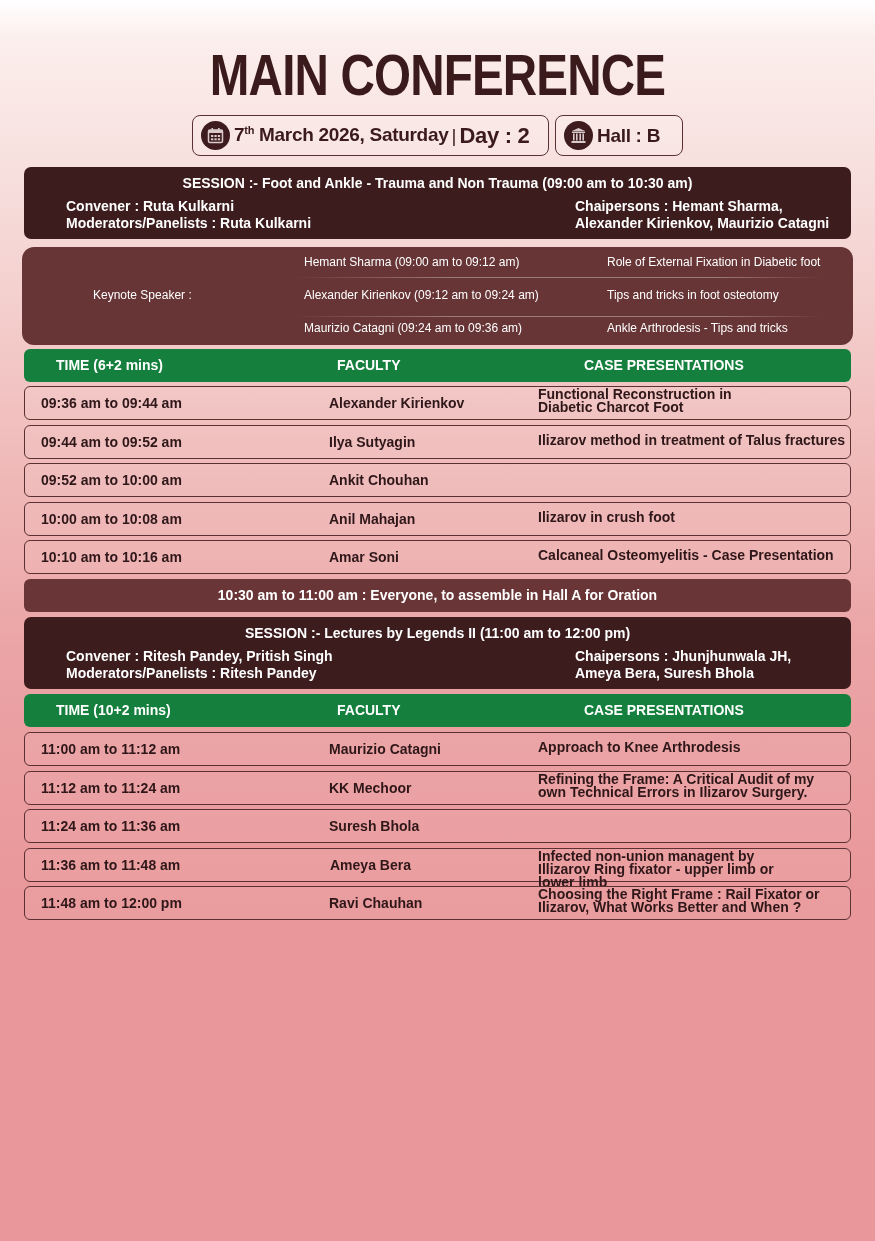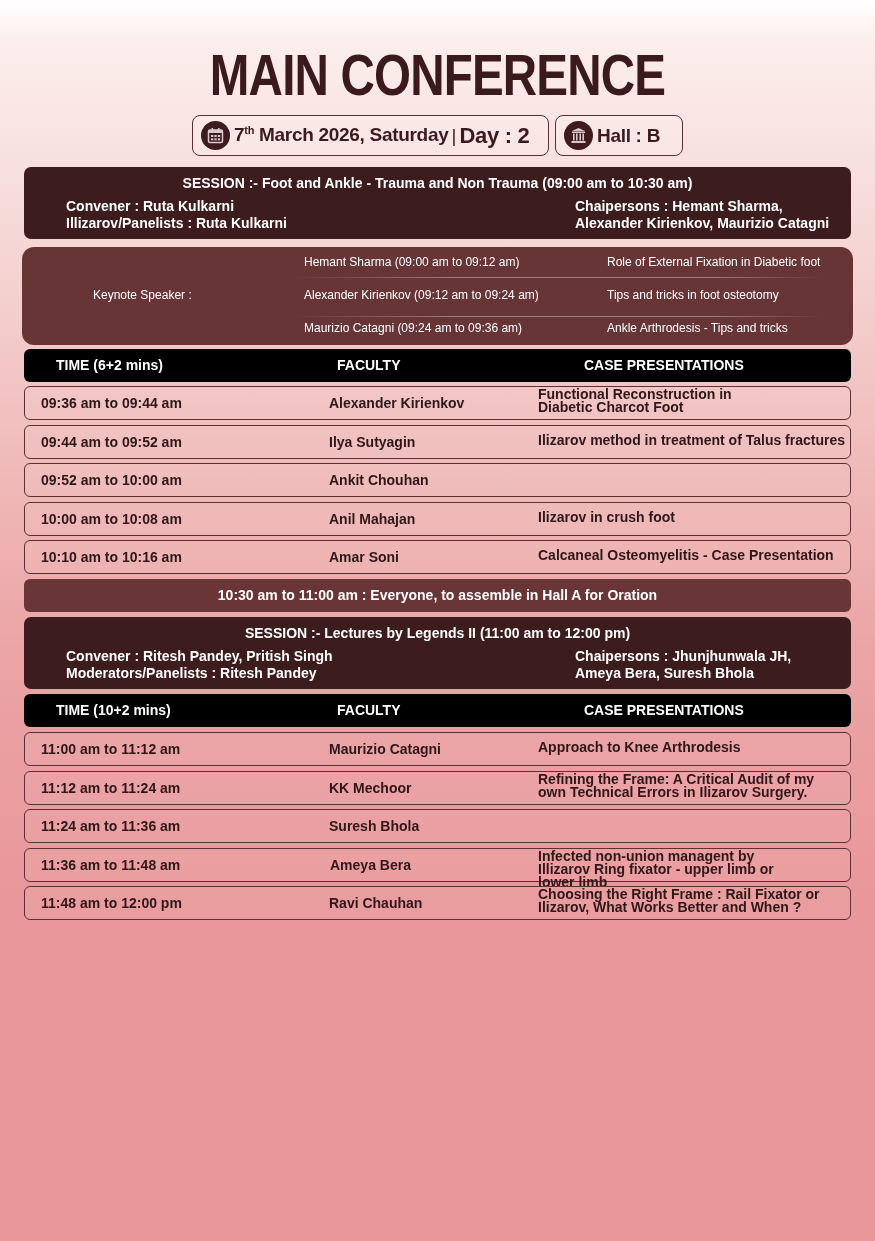--- a/index.html
+++ b/index.html
@@ -54,21 +54,21 @@
     .session .right { position: absolute; left: 551px; top: 31px; font-size: 14px; line-height: 17px; }
     .keynote {
       background: #683537; color: #fff;
       left: 22px; width: 831px; border-radius: 12px;
     }
     .keynote .klabel { position: absolute; left: 71px; top: 41px; font-size: 12px; }
     .keynote .krow { position: absolute; left: 282px; width: 520px; height: 33px; font-size: 12px; }
     .keynote .krow .kn { position: absolute; left: 0; top: 8px; }
     .keynote .krow .kt { position: absolute; left: 303px; top: 8px; white-space: nowrap; }
     .keynote .kline { position: absolute; left: 270px; width: 530px; height: 1px; background: linear-gradient(to right, rgba(255,255,255,0), rgba(255,255,255,0.35) 30%, rgba(255,255,255,0.35) 80%, rgba(255,255,255,0)); }
-    .thead { background: #000000; color: #fff; font-weight: bold; font-size: 14px; height: 33px; border-radius: 6px; padding-left: 8px; }
+    .thead { background: #15803d; color: #fff; font-weight: bold; font-size: 14px; height: 33px; border-radius: 6px; padding-left: 8px; }
     .thead span { position: absolute; top: 8px; }
     .row {
       border: 1.5px solid #5a3032; border-radius: 6px; height: 34px;
       font-weight: bold; font-size: 14px; color: #2f1719;
       background: rgba(255,255,255,0.06);
     }
     .row .c1 { position: absolute; left: 16px; top: 8px; }
     .row .c2 { position: absolute; left: 304px; top: 8px; }
     .row .c3 { position: absolute; left: 513px; top: 8px; width: 310px; line-height: 13px; }
     .row .c3.two { top: 1px; }
@@ -114,21 +114,21 @@
       <rect x="1.5" y="14" width="14" height="2" fill="#d9c9c9"></rect>
     </svg>
   </span>
   <span class="txt">Hall : B</span>
 </div>
 
 <div class="box session" style="top:167px;height:72px;">
   <div class="stitle">SESSION :- Foot and Ankle - Trauma and Non Trauma (09:00 am to 10:30 am)</div>
   <div class="left">
     <div>Convener : Ruta Kulkarni</div>
-    <div>Illizarov/Panelists : Ruta Kulkarni</div>
+    <div>Moderators/Panelists : Ruta Kulkarni</div>
   </div>
   <div class="right">
     <div>Chaipersons : Hemant Sharma,</div>
     <div>Alexander Kirienkov, Maurizio Catagni</div>
   </div>
 </div>
 
 <div class="box keynote" style="top:247px;height:98px;">
   <div class="klabel">Keynote Speaker :</div>
   <div class="krow" style="top:0px;">

